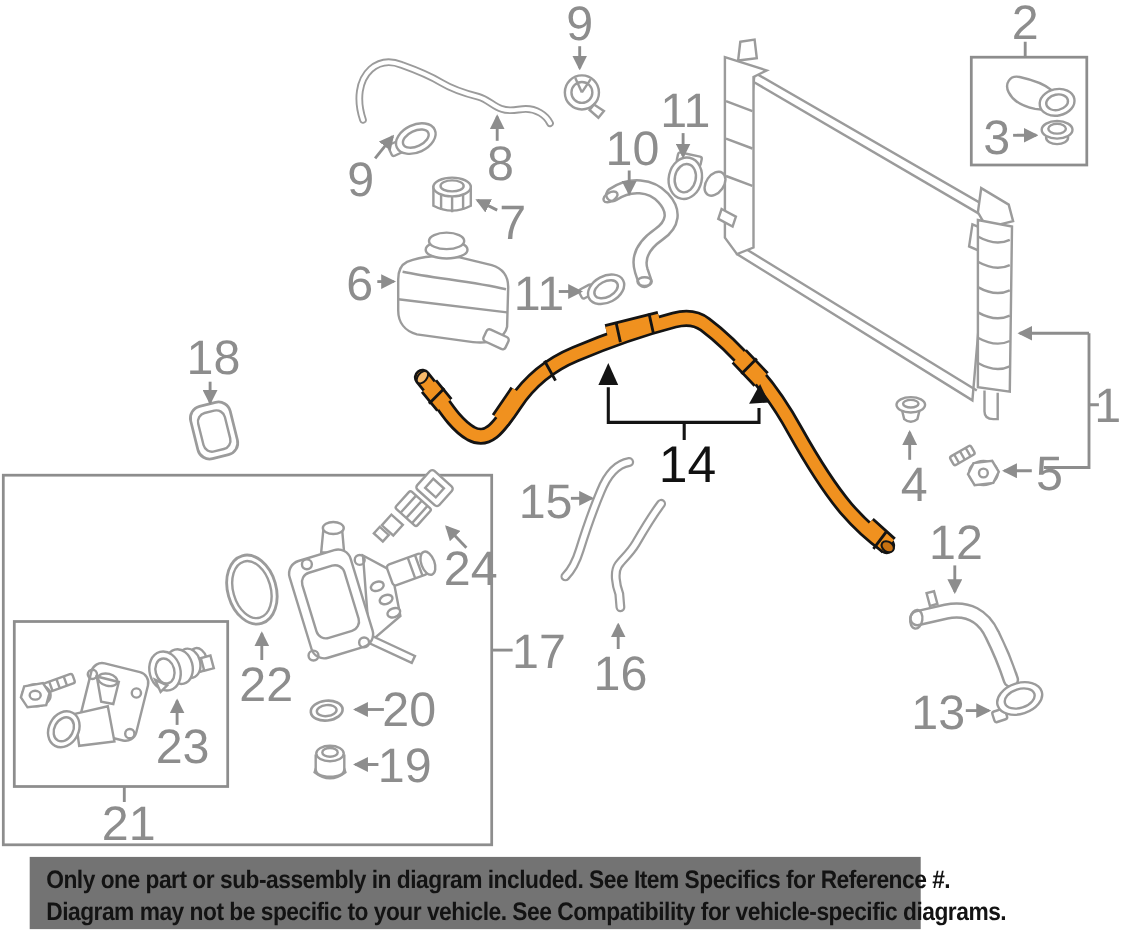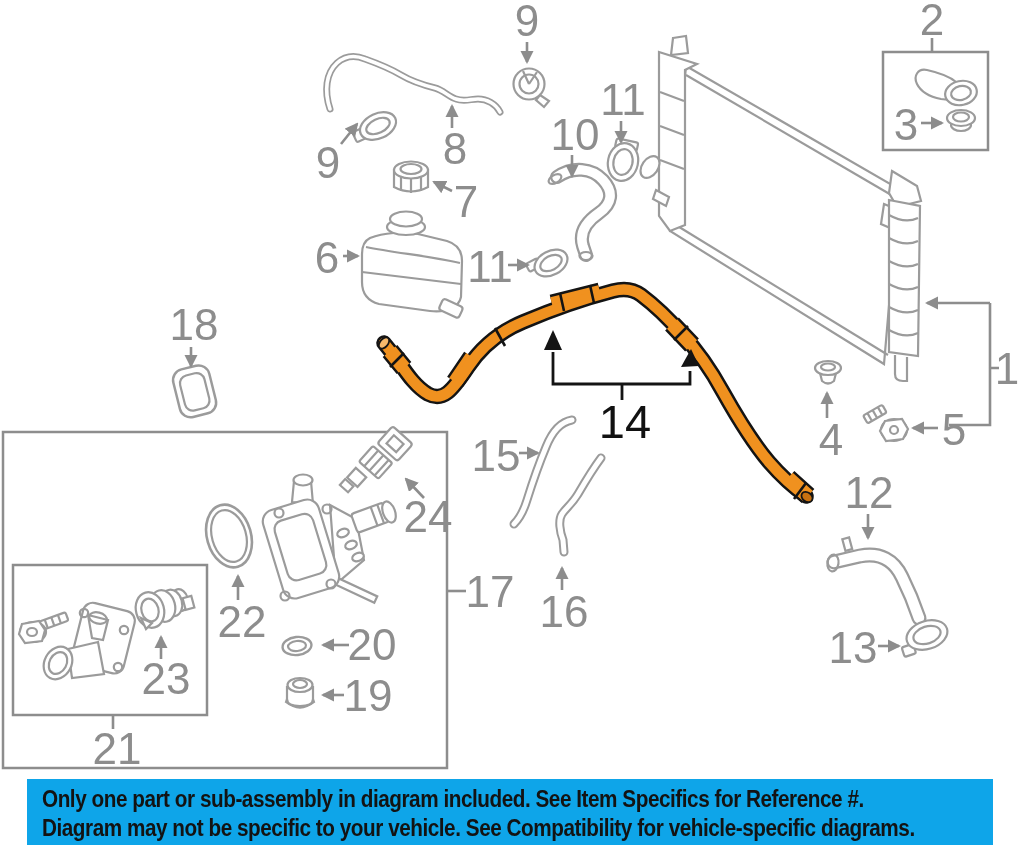--- a/index.html
+++ b/index.html
@@ -5,21 +5,21 @@
   html,body{margin:0;padding:0;background:#fff;}
   .stage{position:relative;width:1024px;height:845px;background:#fff;overflow:hidden;
          font-family:"Liberation Sans",sans-serif;}
   .stage svg{position:absolute;left:0;top:0;}
   .callout{font-family:"Liberation Sans",sans-serif;font-size:44px;fill:#8d8d8d;}
   .callout-dark{font-family:"Liberation Sans",sans-serif;font-size:47px;fill:#111;}
   .ln{stroke:#9b9b9b;stroke-width:2.2;fill:none;}
   .lnw{stroke:#9b9b9b;stroke-width:2.2;fill:#fff;}
   .arrow{stroke:#8d8d8d;stroke-width:2.6;fill:none;}
   .barrow{stroke:#141414;stroke-width:2.8;fill:none;}
-  .banner{position:absolute;left:27px;top:779px;width:966px;height:66px;background:#0ea5e9;
+  .banner{position:absolute;left:27px;top:779px;width:810px;height:66px;background:#737373;
           color:#131313;box-sizing:border-box;padding:6px 0 0 15px;}
   .banner .bline{font-weight:bold;font-size:23px;line-height:29px;letter-spacing:-0.5px;
           transform:scaleX(0.9);transform-origin:left center;white-space:nowrap;}
 </style>
 </head>
 <body>
 
 <div class="stage">
 <svg width="1024" height="845" viewBox="0 0 1024 845">
   <defs>

